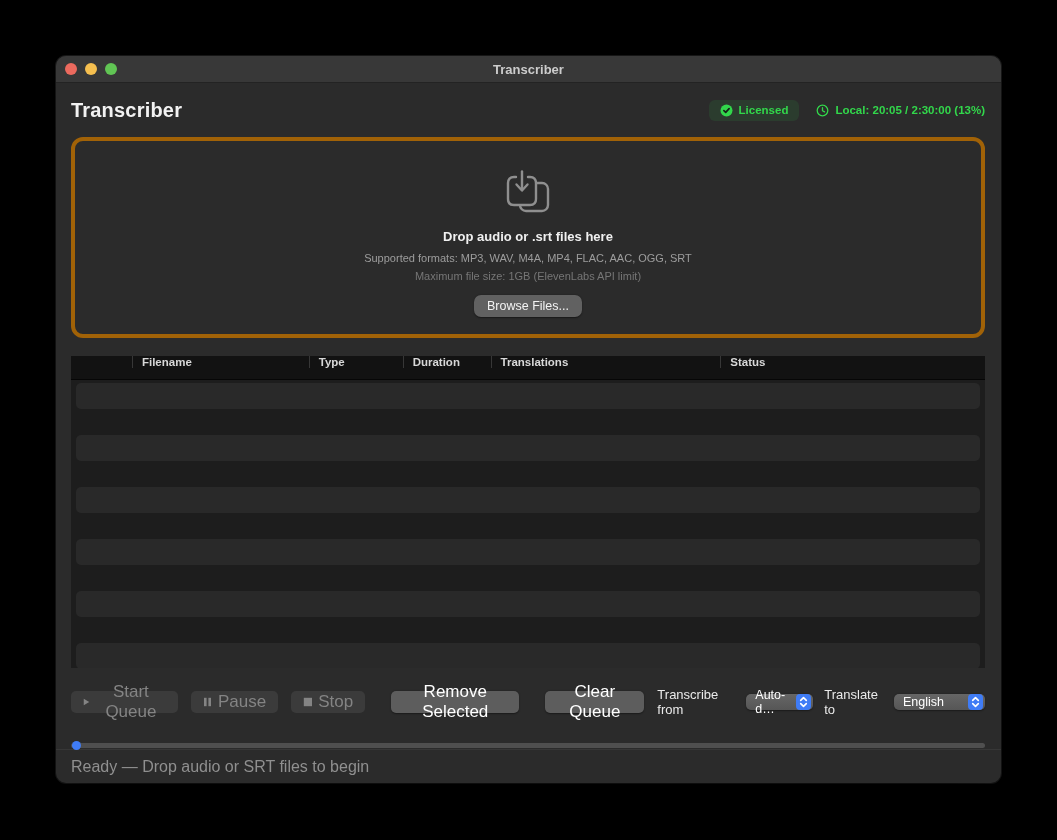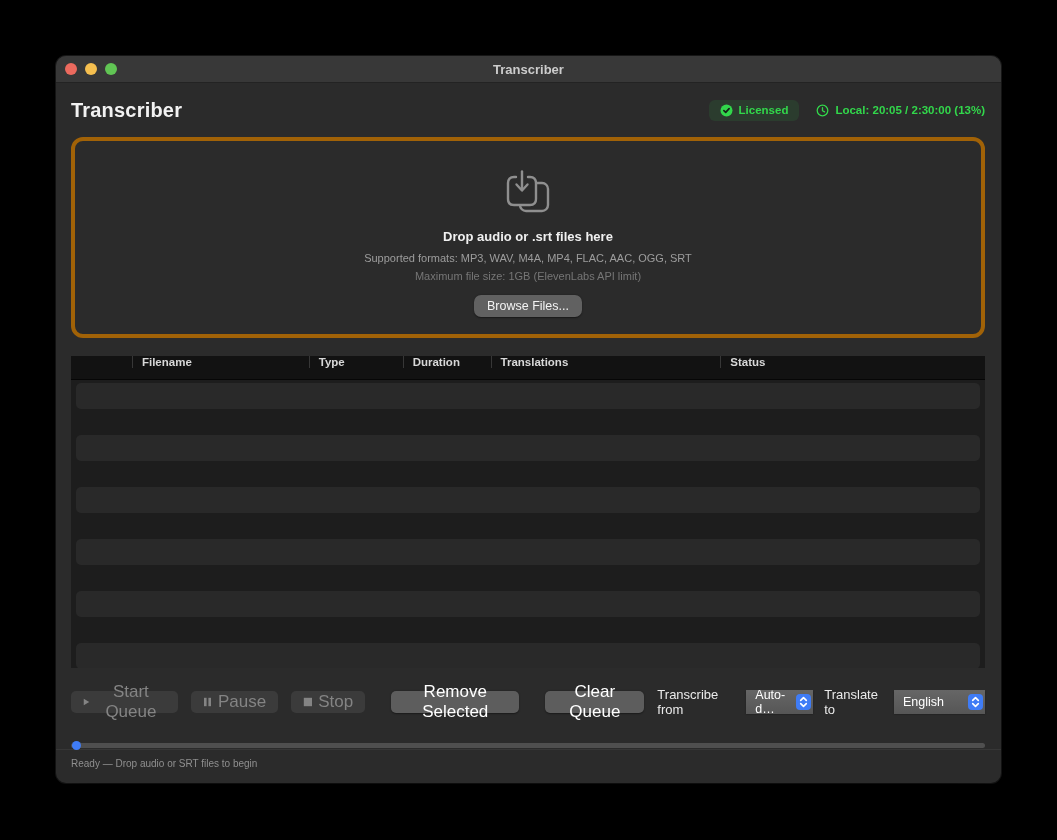--- a/index.html
+++ b/index.html
@@ -69,39 +69,39 @@
   .toolbar { flex:0 0 22px; margin-top:19px; display:flex; align-items:center; gap:13px; }
   .btn {
     height:22px; padding:0 12px; border:none; border-radius:5px;
     display:inline-flex; align-items:center; gap:6px; font-size:17px; font-family:inherit;
   }
   .btn-disabled { background:#3b3b3b; color:#848484; font-weight:500; }
   .btn-enabled { background:#5d5d5d; color:#ffffff; font-weight:400; box-shadow:0 .5px 1.5px rgba(0,0,0,.4);margin-left:13px; }
   .tb-right { margin-left:auto; display:flex; align-items:center; gap:11px; }
   .tb-label { font-size:13px; color:#eaeaea; }
   .select {
-    height:24px; background:linear-gradient(#666,#565656); border-radius:0;
+    height:16px; background:linear-gradient(#666,#565656); border-radius:5px;
     display:inline-flex; align-items:center; justify-content:space-between;
     padding:0 2px 0 9px; color:#fff; font-size:12.5px;
     box-shadow:0 .5px 1.5px rgba(0,0,0,.4); gap:7px;
   }
   .select-auto { width:76px; }
   .select-english { width:104px; }
   .chev-box {
     width:15px; height:16px; border-radius:4px; background:#3f7cf6;
     display:flex; align-items:center; justify-content:center; flex:0 0 auto;
   }
   
   .progress-row { flex:0 0 9px; margin-top:24px; position:relative; }
   .progress-track { position:absolute; left:0; right:0; top:2px; height:5px; background:#4f4f4f; border-radius:2.5px; }
   .progress-dot { position:absolute; left:1px; top:0; width:9px; height:9px; border-radius:50%; background:#3f7cf6; }
   
   .statusbar {
     flex:0 0 34px; border-top:1px solid rgba(255,255,255,.06);
-    padding:8px 0 0 15px; color:#8f8f8f; font-size:10px;
+    padding:8px 0 0 15px; color:#8f8f8f; font-size:16px;
   }
 </style>
 </head>
 <body>
 
 <div class="canvas">
   <div class="window">
 
     <div class="titlebar">
       <div class="traffic">

